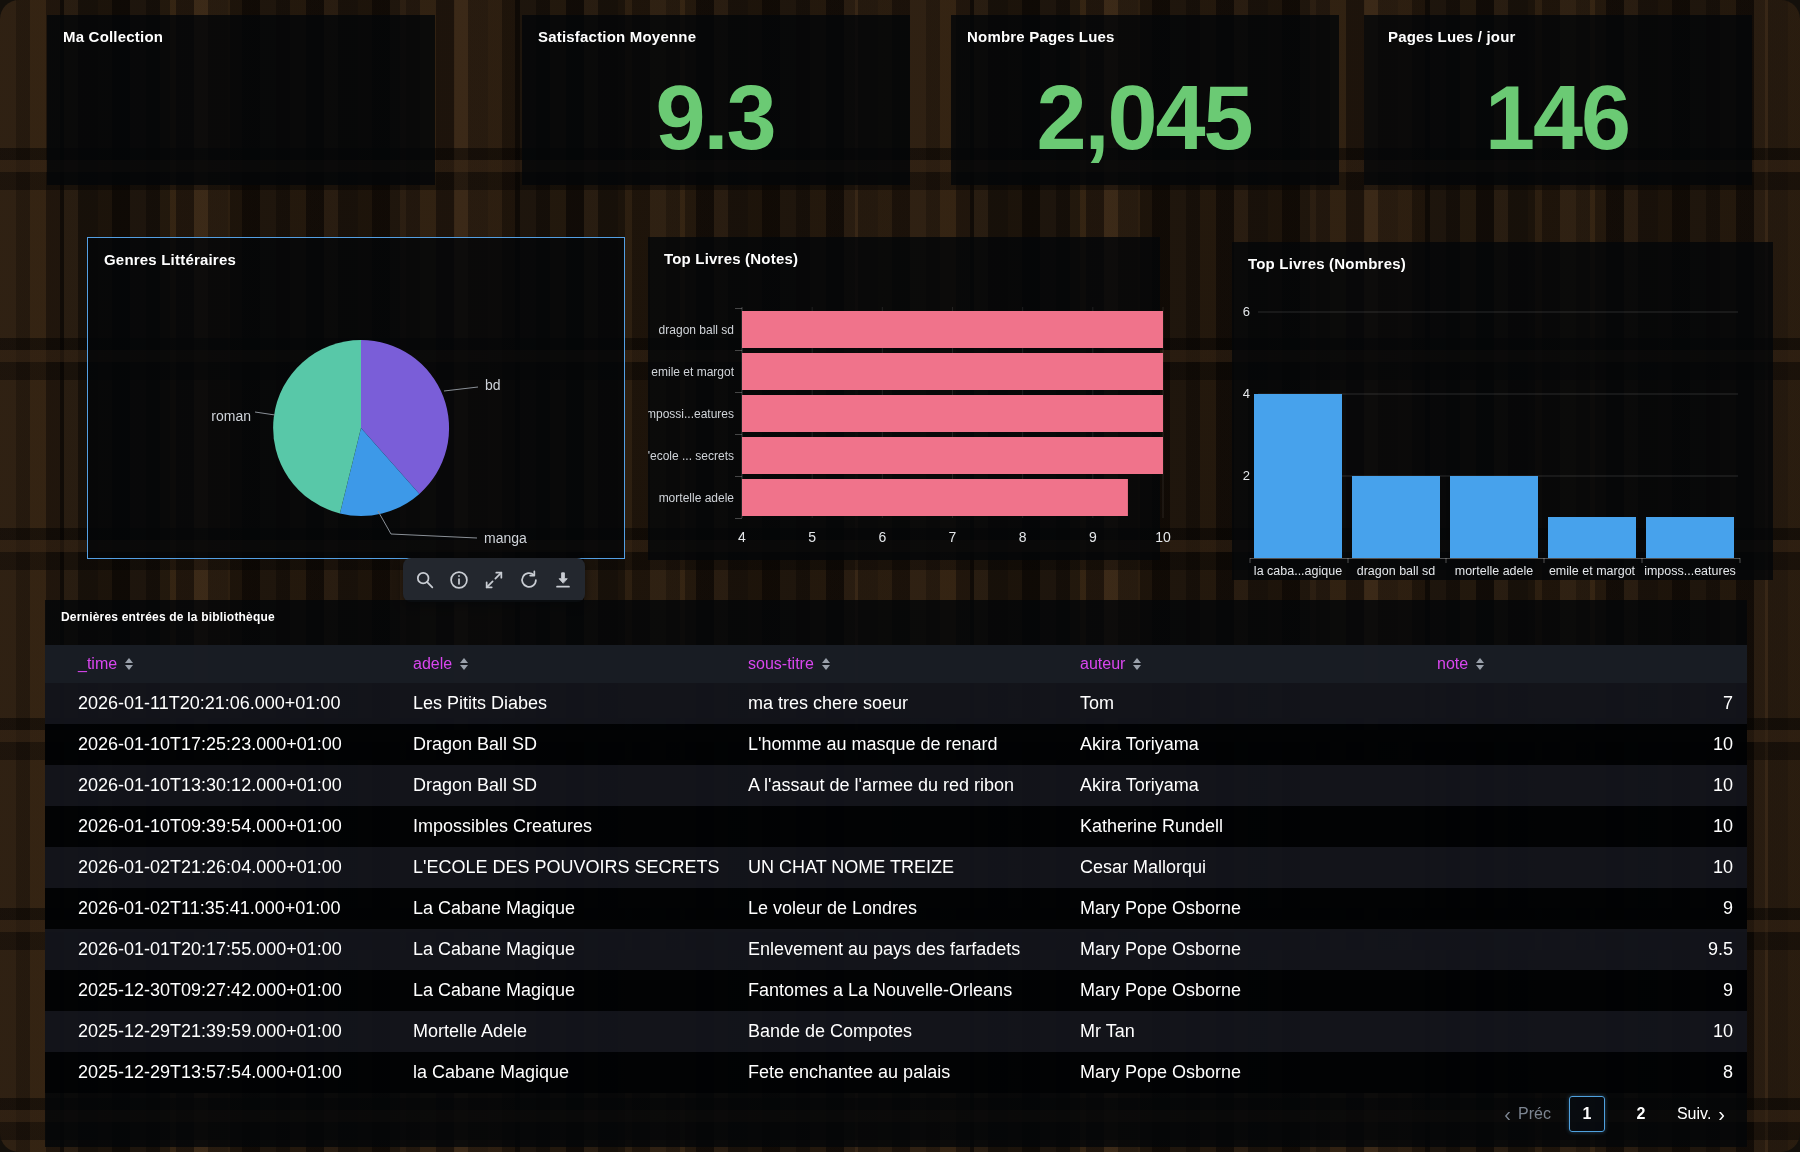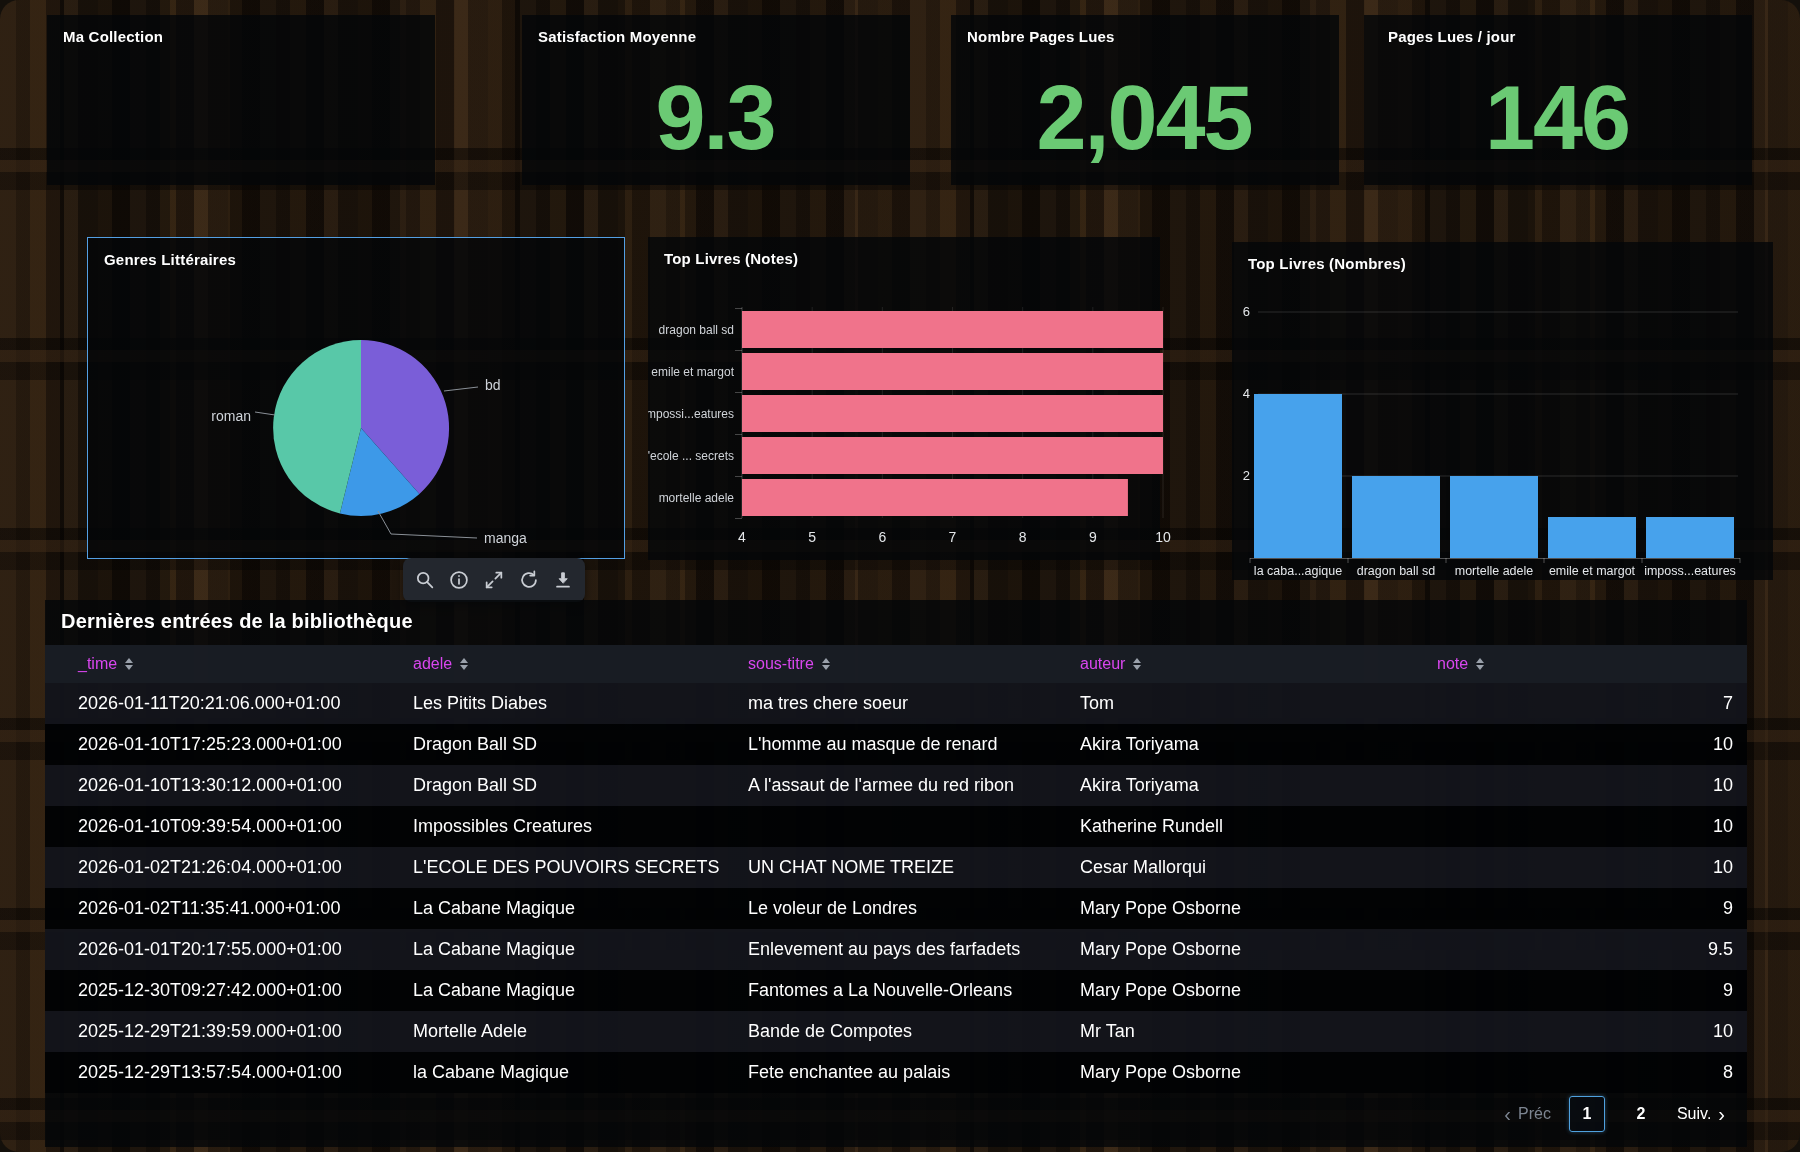--- a/index.html
+++ b/index.html
@@ -212,21 +212,21 @@
     </button>
     <button class="tbtn" title="">
       <svg width="22" height="22" viewBox="0 0 24 24">
           <path d="M12 15.2 7.8 10.6 h2.7 V4.2 h3 v6.4 h2.7 Z" fill="#c9cdd3" stroke="#c9cdd3" stroke-width="1"></path>
           <line x1="5.5" y1="19.3" x2="18.5" y2="19.3"></line>
         </svg>
     </button>
   </div>
 
   <section class="panel table-panel">
-    <h2 style="padding-top:10px;font-size:20px;">Dernières entrées de la bibliothèque</h2>
+    <h2 style="padding-top:10px;font-size:12px;">Dernières entrées de la bibliothèque</h2>
     <div class="thead-row">
       <div class="hcell c0">
           <span>_time</span>
           <span class="sort">
             <i class="up"></i>
             <i class="down"></i>
           </span>
         </div>
       <div class="hcell">
           <span>adele</span>

